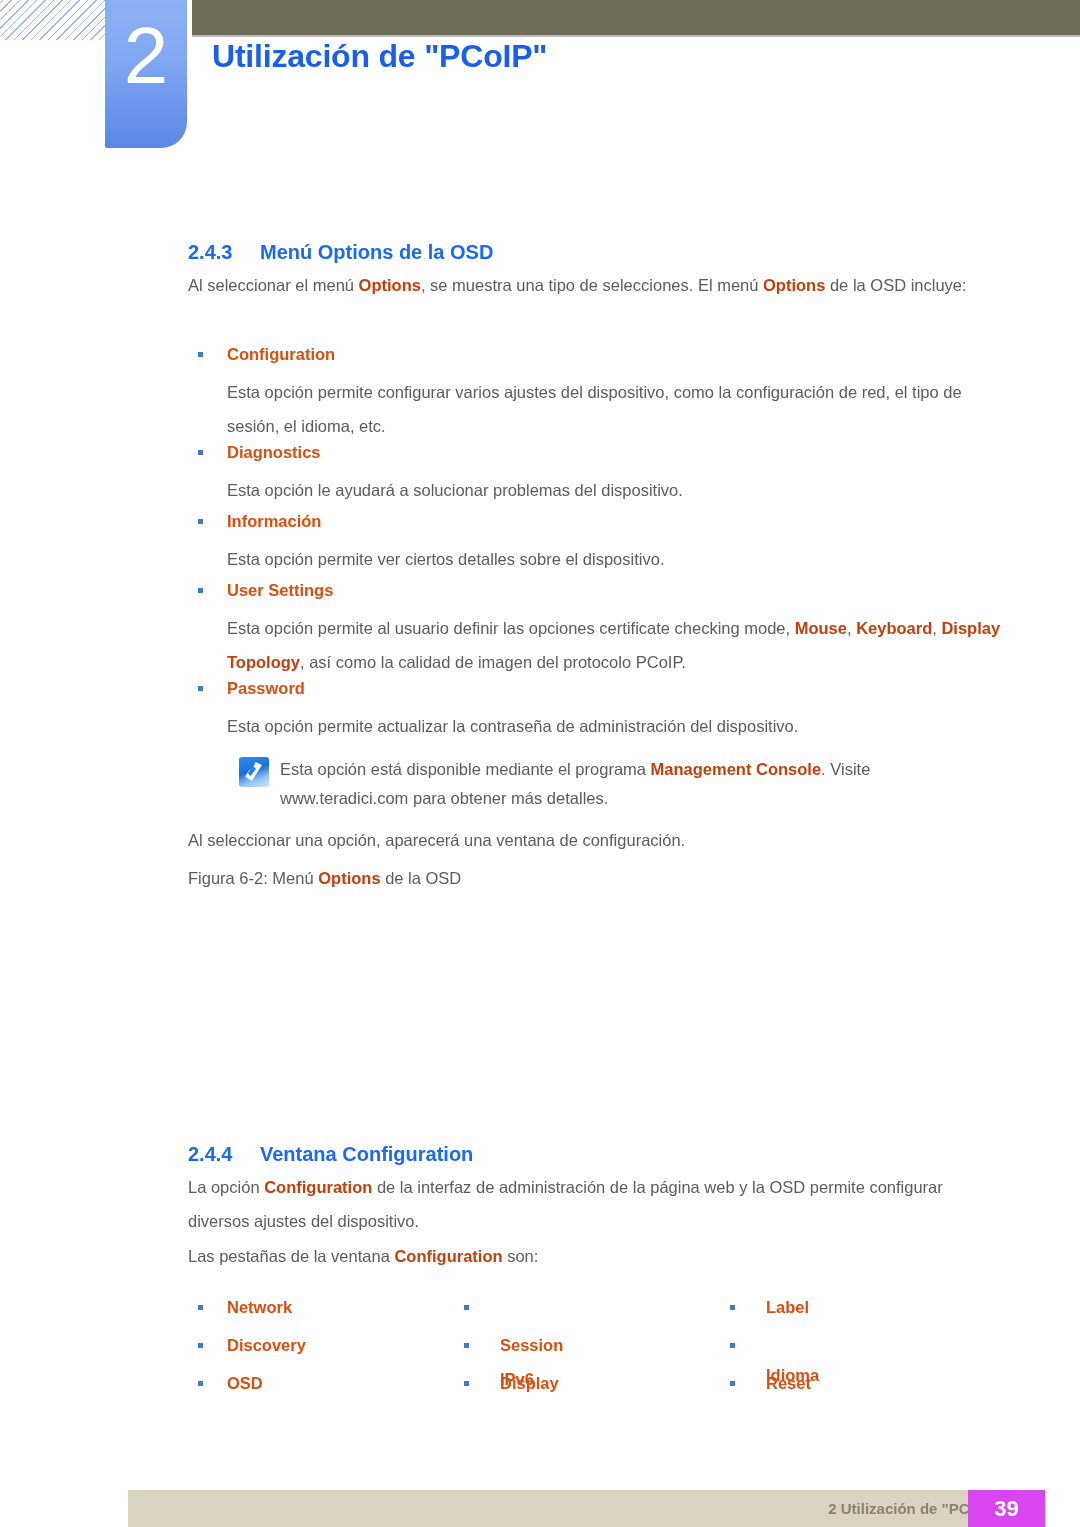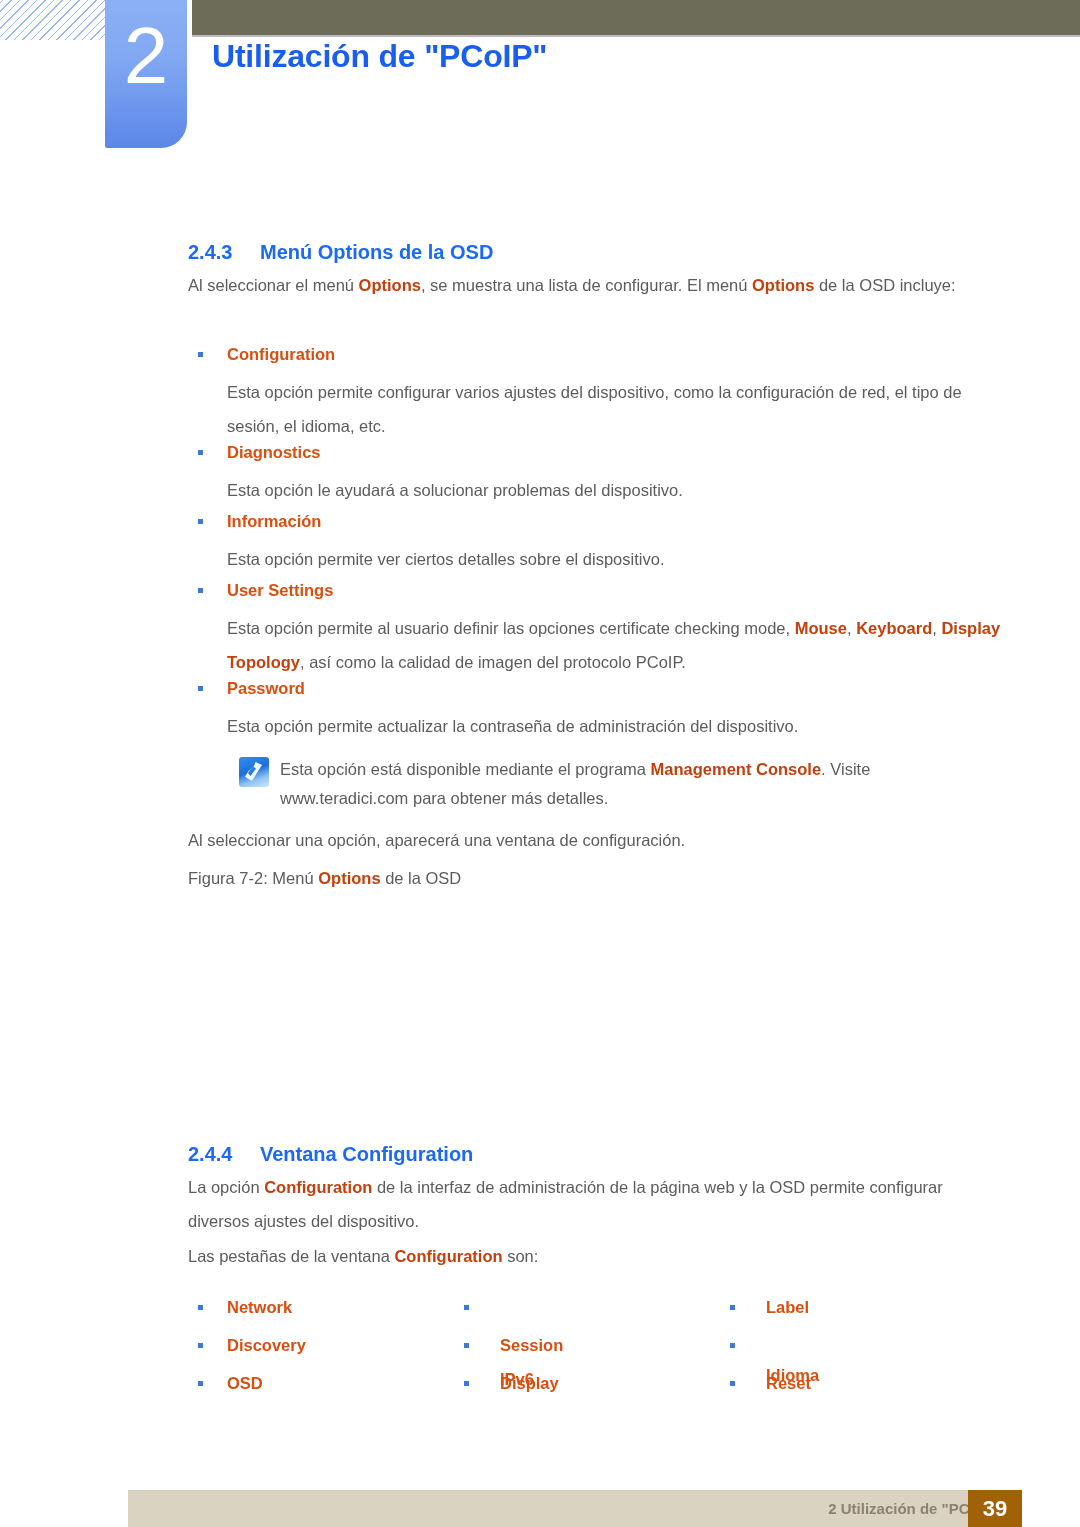--- a/index.html
+++ b/index.html
@@ -180,23 +180,23 @@
     position: absolute;
     right: 80px; top: 1500px;
     font-size: 15px;
     font-weight: bold;
     color: #8d8173;
     white-space: nowrap;
   }
   .footer-page {
     position: absolute;
     left: 968px; top: 1490px;
-    width: 54px;
+    width: 77px;
     height: 37px;
-    background: #a16207;
+    background: #d946ef;
     color: #ffffff;
     font-size: 22px;
     font-weight: bold;
     text-align: center;
     line-height: 37px;
   }
 </style>
 </head>
 <body>
 
@@ -210,21 +210,21 @@
   <div class="chapter-title">Utilización de "PCoIP"</div>
 </div>
 
 <div class="content">
 
   <div class="h3" style="left:188px; top:221px;">
     <span class="secnum">2.4.3</span><span>Menú Options de la OSD</span>
   </div>
 
   <div class="para" style="top:268px;">
-    <span>Al seleccionar el menú </span><span class="hl">Options</span><span>, se muestra una lista de configurar. El menú </span><span class="hl">Options</span><span> de la OSD incluye:</span>
+    <span>Al seleccionar el menú </span><span class="hl">Options</span><span>, se muestra una tipo de selecciones. El menú </span><span class="hl">Options</span><span> de la OSD incluye:</span>
   </div>
 
   <div class="bullet-dot" style="left:198px; top:352px;"></div>
   <div class="bullet-label" style="left:227px; top:345px;">Configuration</div>
   <div class="para indent" style="top:375px;">Esta opción permite configurar varios ajustes del dispositivo, como la configuración de red, el tipo de sesión, el idioma, etc.</div>
 
   <div class="bullet-dot" style="left:198px; top:450px;"></div>
   <div class="bullet-label" style="left:227px; top:443px;">Diagnostics</div>
   <div class="para indent" style="top:473px;">Esta opción le ayudará a solucionar problemas del dispositivo.</div>
 
@@ -246,21 +246,21 @@
     <div class="nib"></div>
     <div class="nib2"></div>
   </div>
   <div class="note-text" style="top:755px;">
     <span>Esta opción está disponible mediante el programa </span><span class="hl">Management Console</span><span>. Visite www.teradici.com para obtener más detalles.</span>
   </div>
 
   <div class="para" style="top:823px;">Al seleccionar una opción, aparecerá una ventana de configuración.</div>
 
   <div class="para" style="top:861px;">
-    <span>Figura 7-2: Menú </span><span class="hl">Options</span><span> de la OSD</span>
+    <span>Figura 6-2: Menú </span><span class="hl">Options</span><span> de la OSD</span>
   </div>
 
   <div class="h3" style="left:188px; top:1123px;">
     <span class="secnum">2.4.4</span><span>Ventana Configuration</span>
   </div>
 
   <div class="para" style="top:1170px;">
     <span>La opción </span><span class="hl">Configuration</span><span> de la interfaz de administración de la página web y la OSD permite configurar diversos ajustes del dispositivo.</span>
   </div>
 

